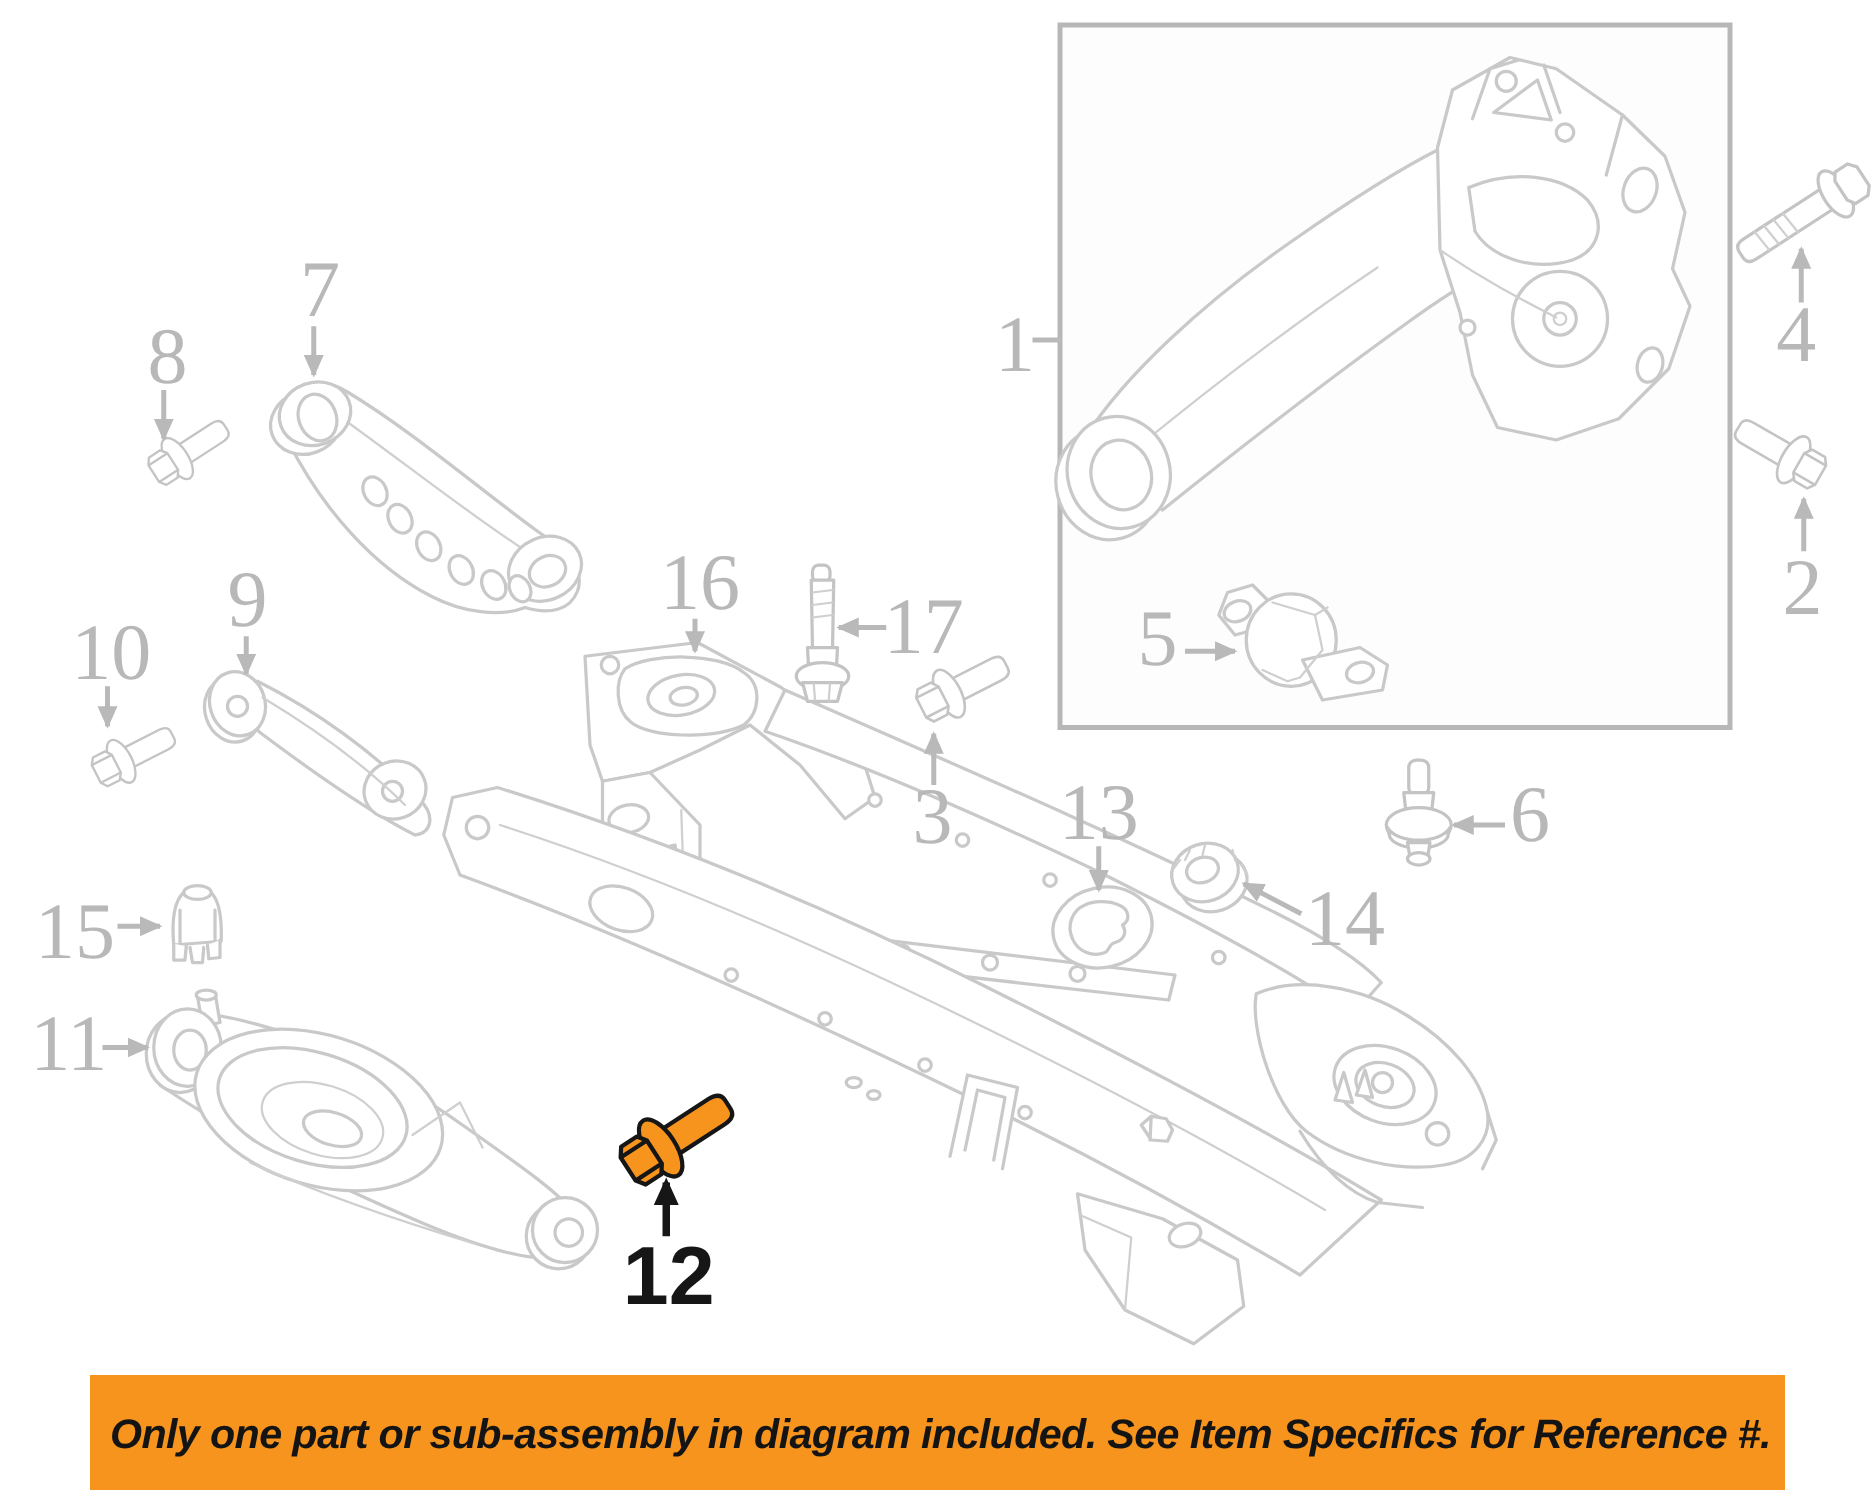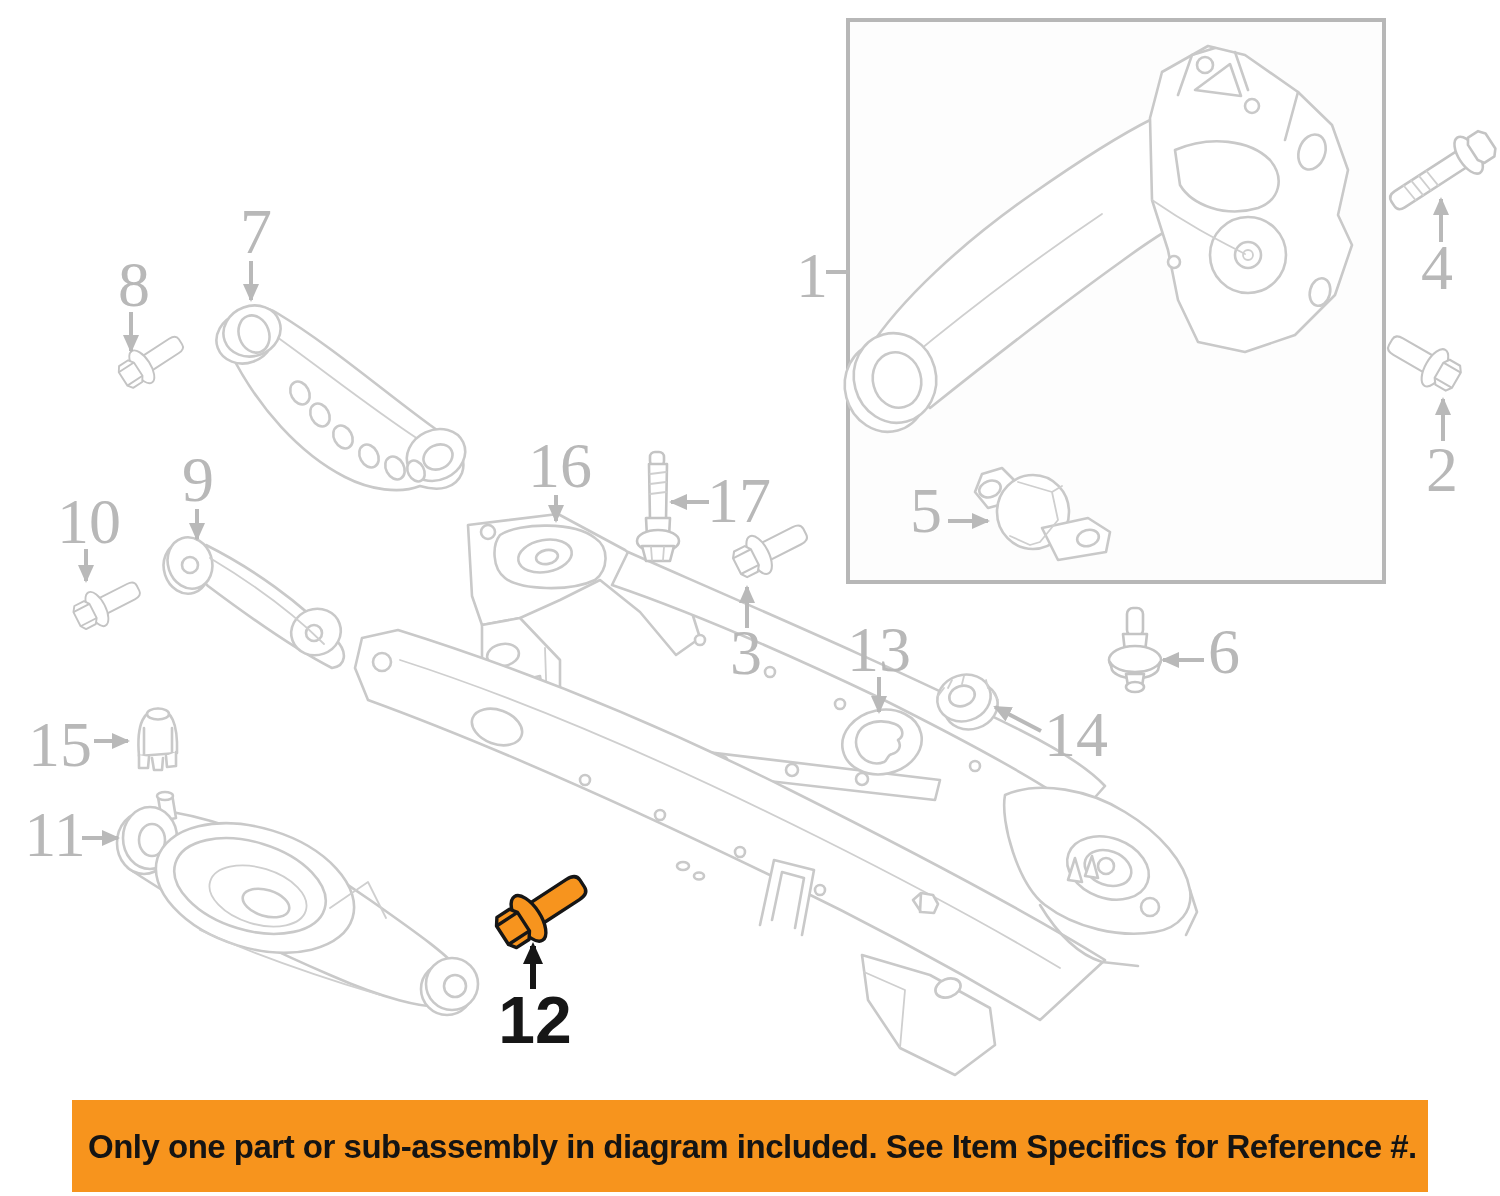--- a/index.html
+++ b/index.html
@@ -267,17 +267,17 @@
         <line x1="1041" y1="731" x2="995" y2="707" class="arrow gray" marker-end="url(#ah-g)"></line>
         <text x="60" y="766" class="lbl gray">15</text>
         <line x1="94" y1="741" x2="128" y2="741" class="arrow gray" marker-end="url(#ah-g)"></line>
         <text x="560" y="487" class="lbl gray">16</text>
         <line x1="556" y1="495" x2="556" y2="521" class="arrow gray" marker-end="url(#ah-g)"></line>
         <text x="739" y="522" class="lbl gray">17</text>
         <line x1="709" y1="502" x2="671" y2="502" class="arrow gray" marker-end="url(#ah-g)"></line>
       </g>
 </svg>
 
-<div id="banner" style="background: rgb(247, 148, 29);">
+<div id="banner" style="background: rgb(247, 148, 29); font-style: italic;">
   <div class="bline">Only one part or sub-assembly in diagram included. See Item Specifics for Reference #.</div>
 </div>
 
 </div>
 
 </body></html>

